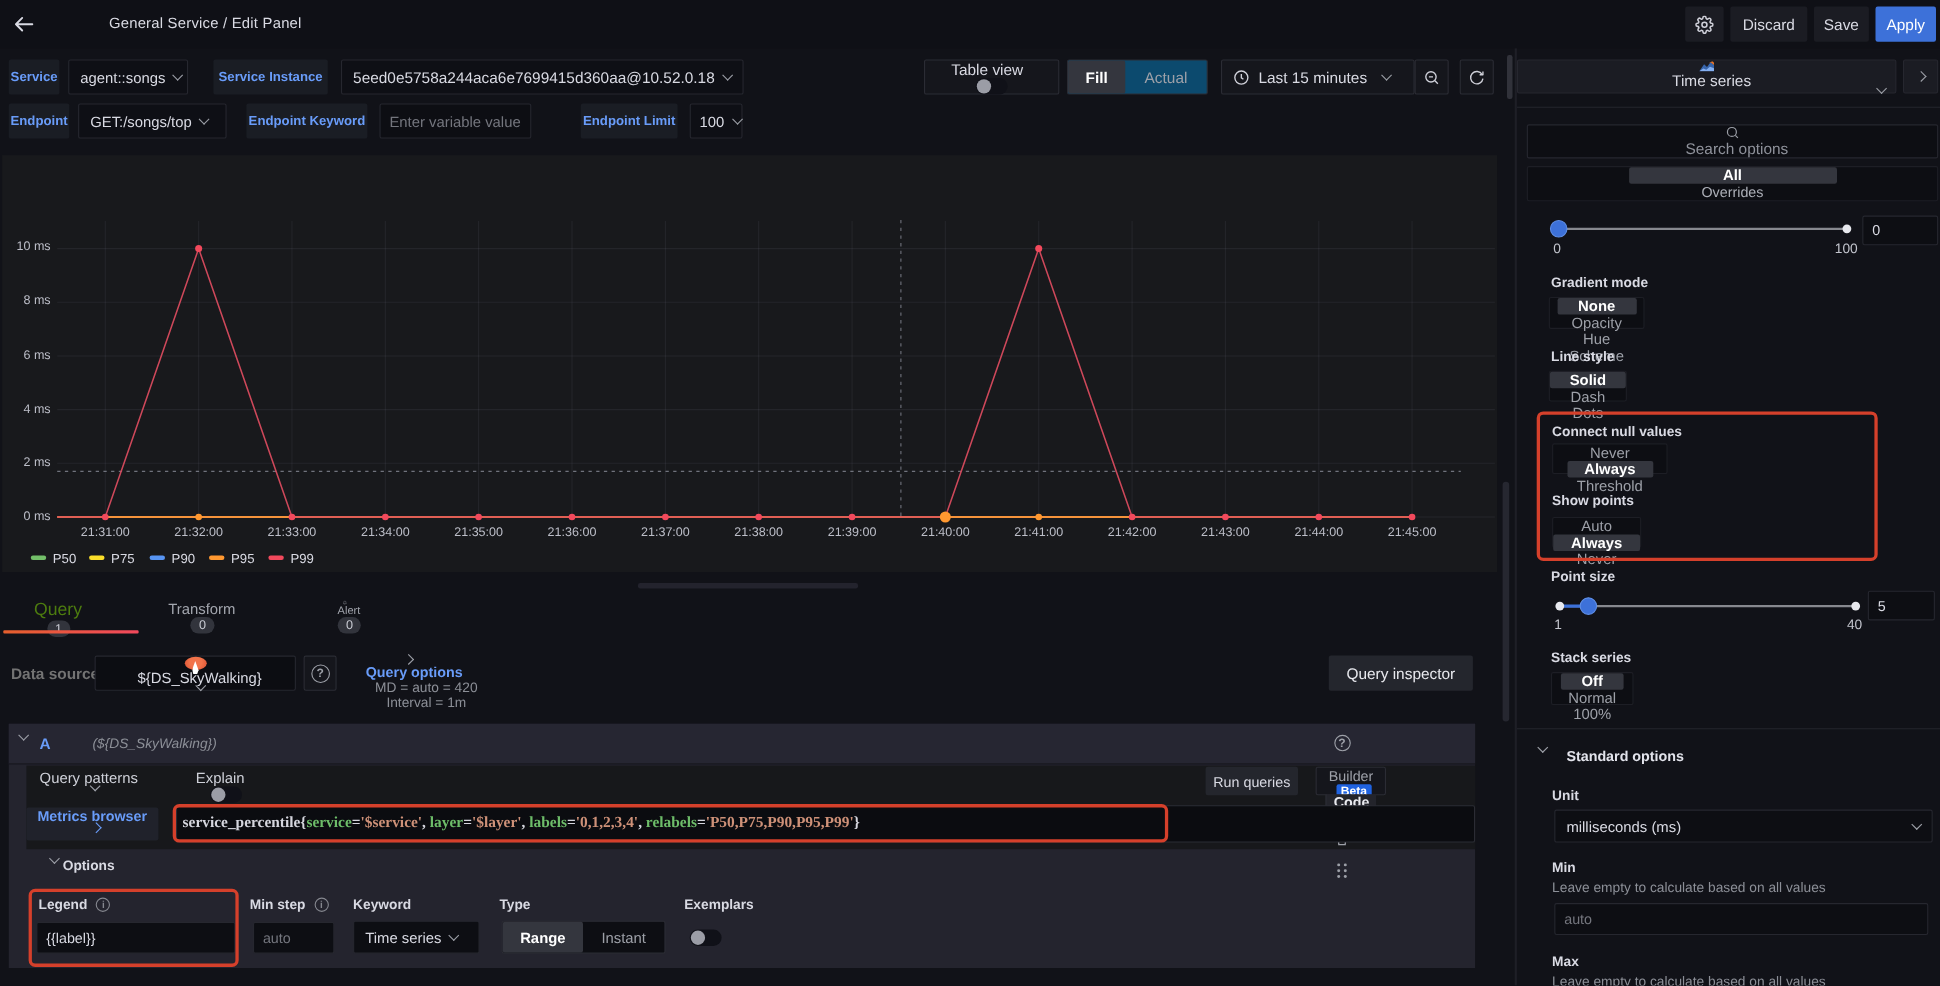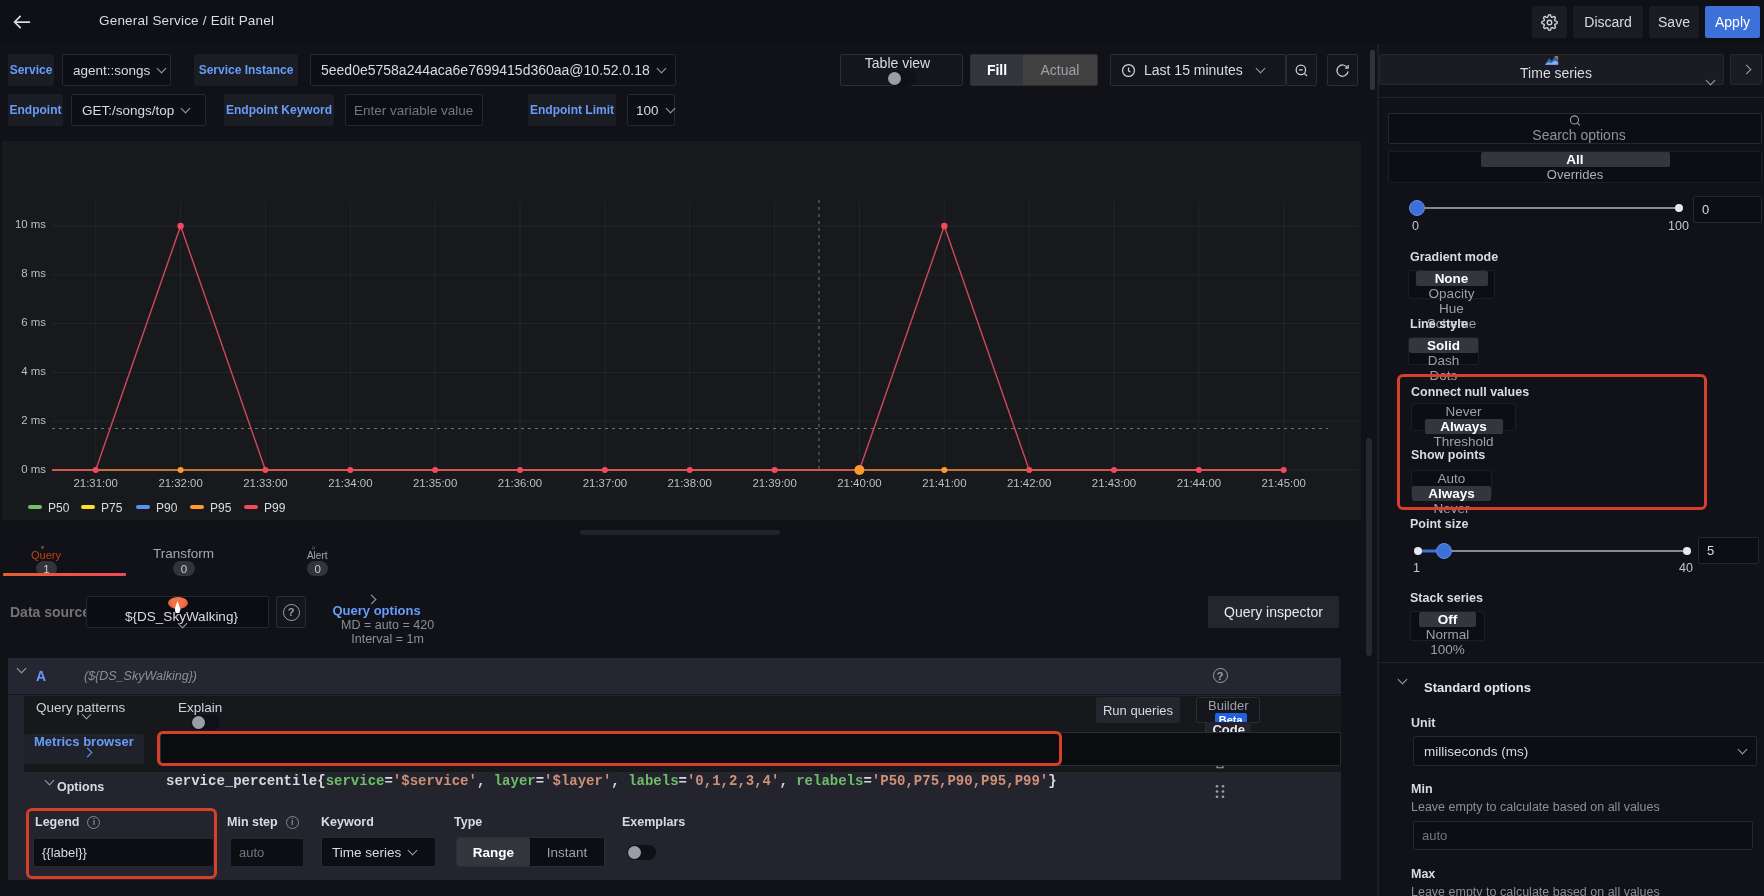--- a/index.html
+++ b/index.html
@@ -8,36 +8,36 @@
 #app { position:relative; width:1764px; height:896px; background:#111218; }
 .abs { position:absolute; }
 .row { display:flex; align-items:center;flex-direction:column; }
 .vlabel { background:#1a1d24; color:#699cf9; font-weight:bold; font-size:12px; display:flex; align-items:center; justify-content:center; height:32px; border-radius:2px; }
 .vvalue { background:#0e0f15; border:1px solid #26272f; color:#d9dae3; font-size:13.5px; white-space:nowrap; display:flex; align-items:center; padding:0 10px; height:32px; border-radius:2px; }
 .chev { width:7px; height:7px; border-right:1.5px solid #9da0a8; border-bottom:1.5px solid #9da0a8; transform:rotate(45deg); display:inline-block; margin-left:8px; margin-top:-4px; flex:none; }
 .chevr { width:7px; height:7px; border-top:1.5px solid #9da0a8; border-right:1.5px solid #9da0a8; transform:rotate(45deg); display:inline-block; flex:none; }
 .btn { display:flex; align-items:center; justify-content:center; height:32px; border-radius:2px; font-size:14px; }
 .btn-sec { background:#1b1c23; color:#d9dae3; }
 .btn-outline { background:#15161c; border:1px solid #2b2c34; color:#d9dae3; }
-.seg-group { display:flex; background:#404040; border:1px solid #2b2c34; border-radius:2px; padding:0; height:32px; }
+.seg-group { display:flex; background:#0c4a6e; border:1px solid #2b2c34; border-radius:2px; padding:0; height:32px; }
 .seg { display:flex; align-items:center; justify-content:center; color:#9da0a8; font-size:14px; height:100%; border-radius:2px; }
 .seg.on { background:#34363e; color:#ffffff; font-weight:bold; }
 .toggle { position:relative; width:29px; height:15px; background:#101118; border-radius:8px; flex:none; }
 .toggle .knob { position:absolute; left:1px; top:1px; width:13px; height:13px; border-radius:50%; background:#9b9da6; }
 .sidelabel { font-size:12.5px; font-weight:bold; color:#d9dae3; }
 .rgroup { background:#0d0e13; border:1px solid #1d1e25; border-radius:2px; }
 .rgroup .seg { height:100%; }
 .redbox { position:absolute; border:3px solid #d5402b; border-radius:6px; pointer-events:none; }
 .input { background:#0d0e13; border:1px solid #26272f; border-radius:2px; height:30px; display:flex; align-items:center; padding:0 8px; color:#d9dae3; font-size:13px; }
 .ph { color:#74767e; }
 .icon-q { width:17px; height:17px; border:1.4px solid #9da0a8; border-radius:50%; color:#9da0a8; font-size:11px; display:flex; align-items:center; justify-content:center; font-weight:bold; }
 .pill { margin-left:8px; background:#32343c; color:#c9cbd3; font-size:11.5px; border-radius:9px; padding:1.5px 7.5px; }
 .flame { width:20px; height:20px; border-radius:50%; background:radial-gradient(circle at 50% 40%, #f2734a 0 45%, #da4e31 100%); display:inline-block; position:relative; }
 .flame:after { content:""; position:absolute; left:7px; top:4px; width:6px; height:12px; background:#fff; clip-path:polygon(50% 0, 100% 70%, 78% 100%, 22% 100%, 0 70%); }
-.mono { font-family:Liberation Mono, monospace;margin-top:32px; }
+.mono { font-family:Liberation Serif, serif; }
 .fieldlabel { font-size:12.5px; font-weight:bold; color:#d9dae3; display:flex; align-items:center; }
 .info { width:13px; height:13px; border:1.2px solid #85878f; border-radius:50%; color:#85878f; font-size:9px; display:inline-flex; align-items:center; justify-content:center; font-weight:bold; margin-left:8px; }
 </style>
 </head>
 <body>
 <div id="app">
 
 <div class="abs" style="left:0;top:0;width:1764px;height:44px;background:#0f1016;"></div>
 <svg class="abs" style="left:11px;top:12px;" width="21" height="20" viewBox="0 0 24 22">
       <path d="M21 11 H4 M10.5 4.5 l-6.5 6.5 6.5 6.5" stroke="#d9dae3" stroke-width="2" fill="none" stroke-linecap="round" stroke-linejoin="round"></path>
@@ -176,21 +176,21 @@
 </svg>
 
 <div class="abs" style="left:580px;top:530px;width:200px;height:5px;background:#23232d;border-radius:2px;"></div>
 
 <div class="abs row" style="left:24px;top:546px;height:30px;">
   <svg width="15" height="15" viewBox="0 0 24 24" fill="none" stroke="#d9dae3" stroke-width="2">
         <ellipse cx="12" cy="5.5" rx="8" ry="3"></ellipse>
         <path d="M4 5.5v6.5c0 1.66 3.58 3 8 3s8-1.34 8-3V5.5"></path>
         <path d="M4 12v6.5c0 1.66 3.58 3 8 3s8-1.34 8-3V12"></path>
       </svg>
-  <span style="margin-left:7px;font-size:11px;color:#c2410c;">Query</span>
+  <span style="margin-left:7px;font-size:16px;color:#4d7c0f;">Query</span>
   <span class="pill">1</span>
 </div>
 <div class="abs" style="left:3px;top:573px;width:123px;height:3px;background:linear-gradient(90deg,#e55f2d,#f2495c);border-radius:1px;"></div>
 <div class="abs row" style="left:146px;top:546px;height:30px;">
   <svg width="15" height="15" viewBox="0 0 24 24" fill="none" stroke="#a3a6ae" stroke-width="2">
         <path d="M3 8V3h5M16 3h5v5M21 16v5h-5M8 21H3v-16" stroke="none"></path>
         <path d="M3 9V3h6M15 3h6v6M21 15v6h-6M9 21H3v-6"></path>
         <circle cx="12" cy="12" r="2.2"></circle>
       </svg>
   <span style="margin-left:7px;font-size:13.5px;color:#a3a6ae;">Transform</span>

